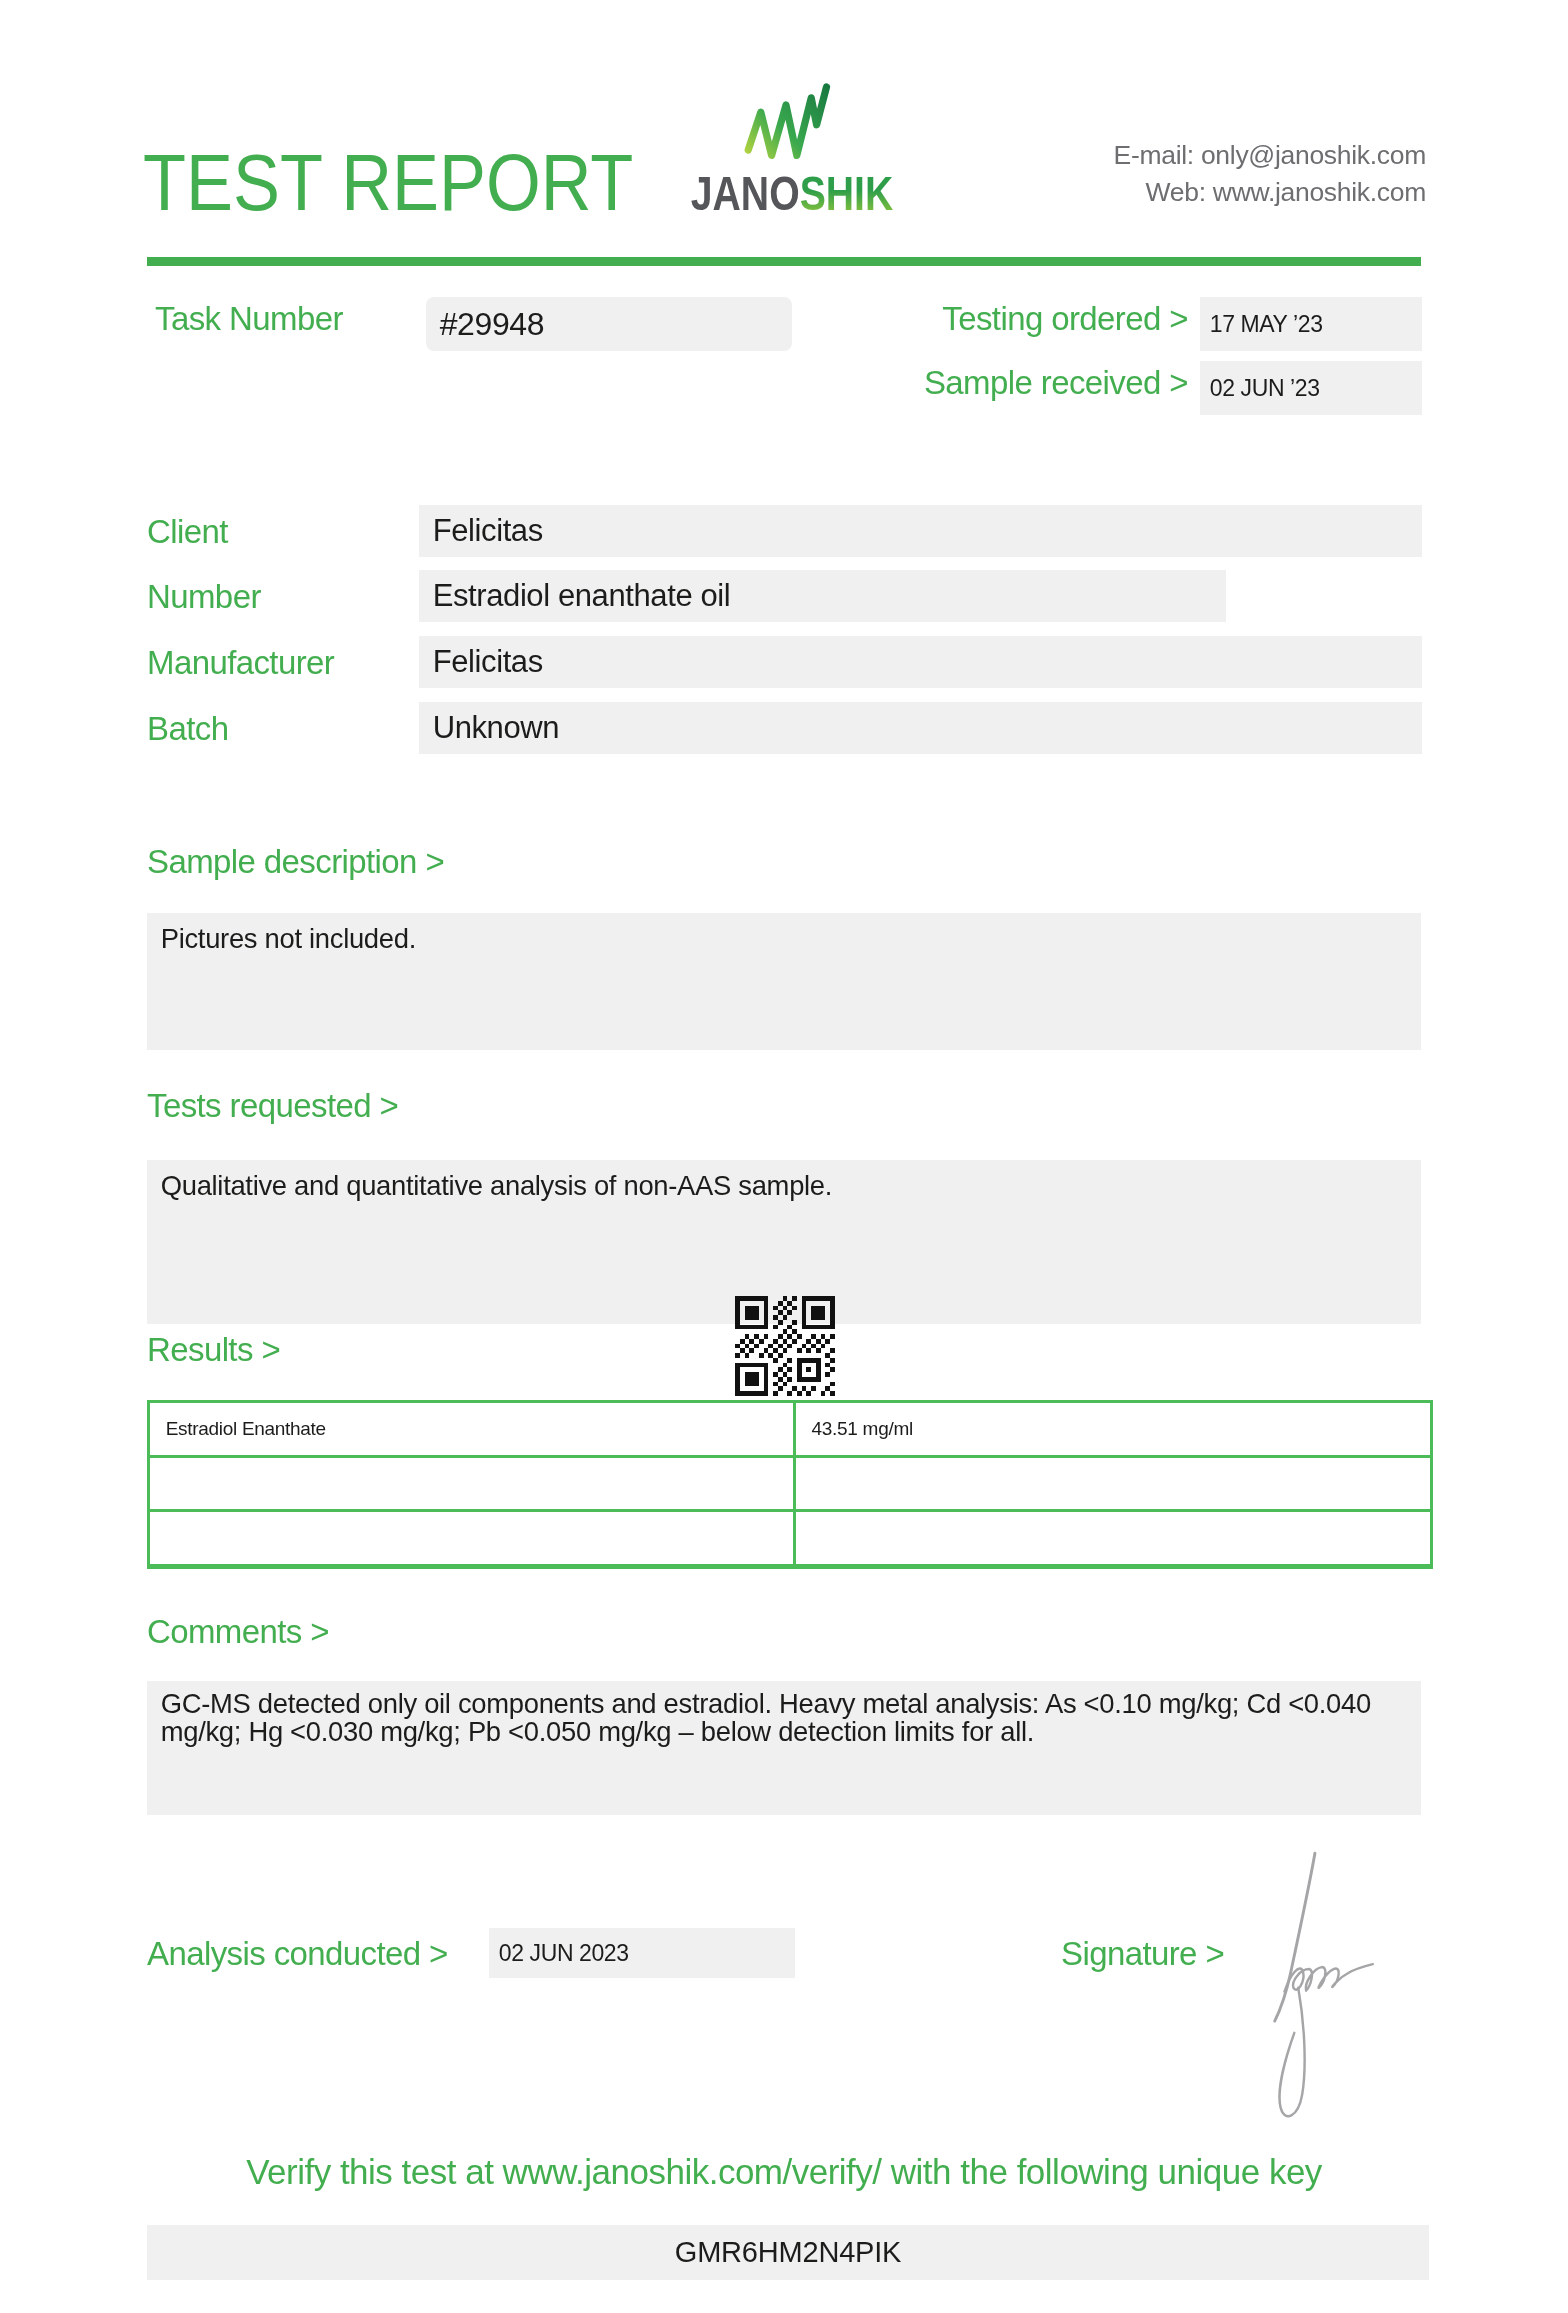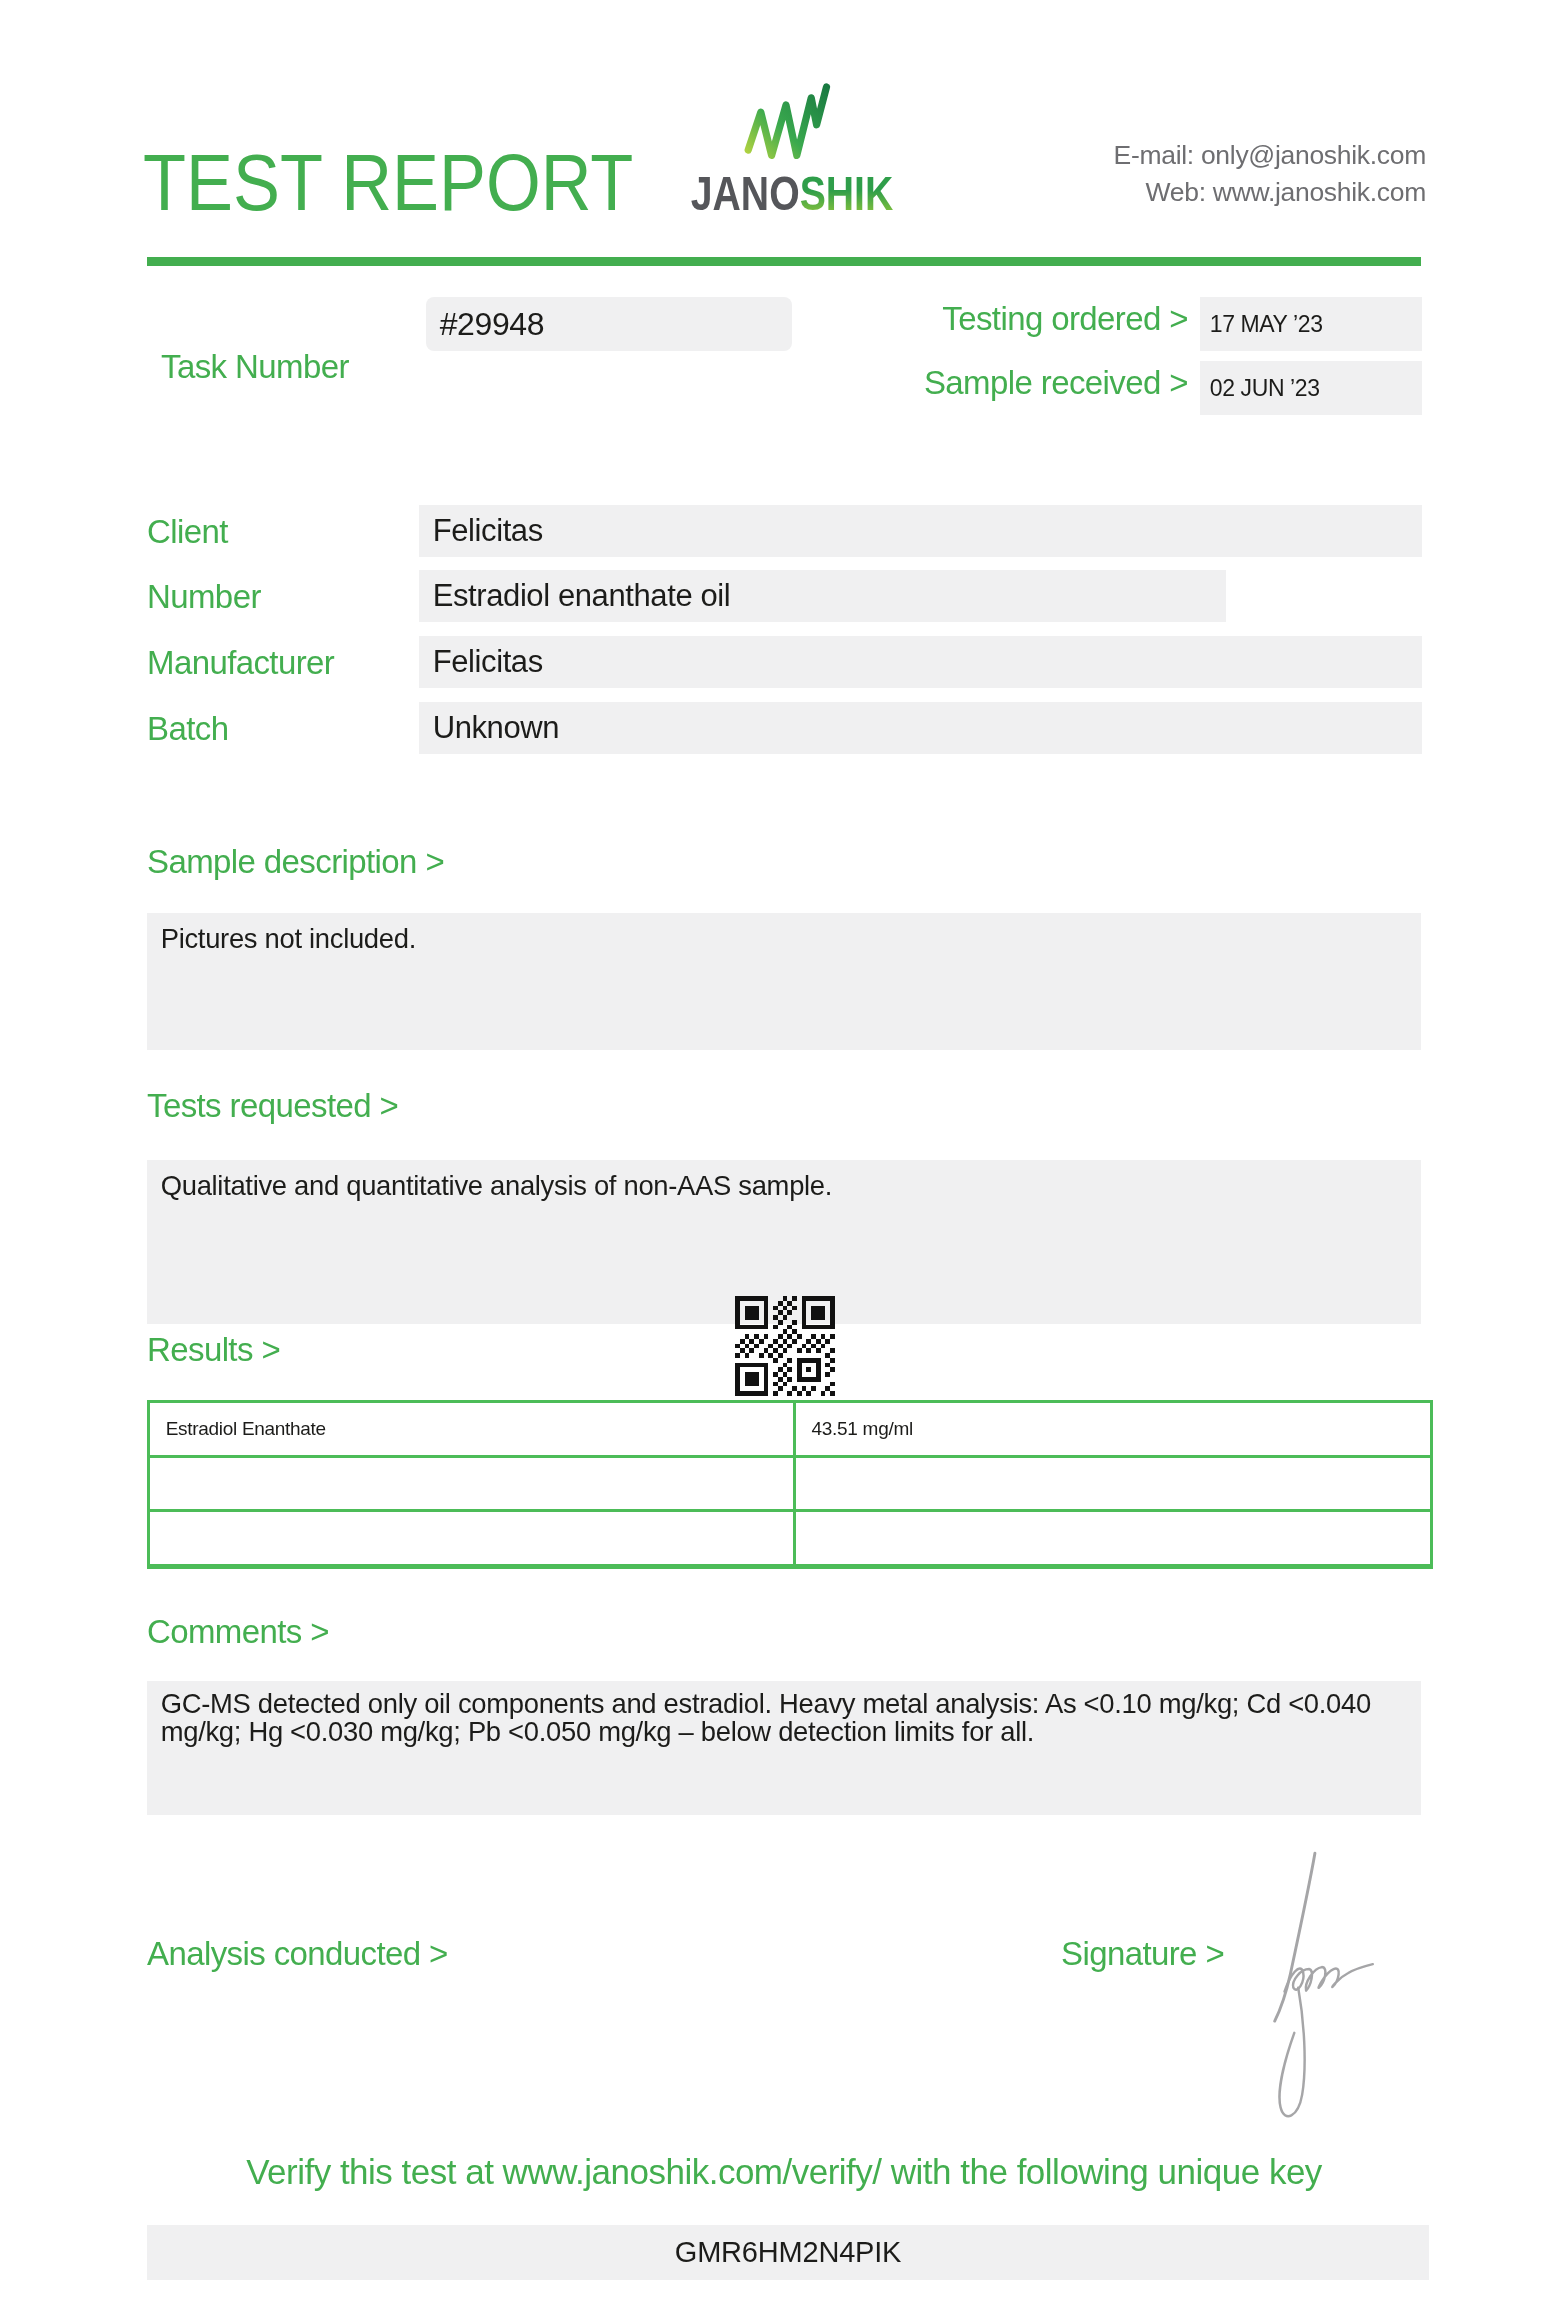--- a/index.html
+++ b/index.html
@@ -66,21 +66,21 @@
     <span class="jano">JANO</span><span class="shik">SHIK</span>
   </div>
 
   <div class="abs contact">
     <div>E-mail: only@janoshik.com</div>
     <div>Web: www.janoshik.com</div>
   </div>
 
   <div class="abs rule"></div>
 
-  <div class="abs glabel" style="left:161px;top:299px;margin-top:48px;">Task Number</div>
+  <div class="abs glabel" style="left:155px;top:299px;">Task Number</div>
   <div class="abs gbox val boxline" style="left:426px;top:297px;width:366px;height:54px;line-height:54px;font-size:32px;border-radius:8px;">#29948</div>
 
   <div class="abs glabel" style="left:882px;top:299px;width:306px;text-align:right;">Testing ordered &gt;</div>
   <div class="abs gbox val datebox" style="left:1200px;top:297px;width:222px;height:54px;line-height:54px;">17 MAY ’23</div>
 
   <div class="abs glabel" style="left:882px;top:363px;width:306px;text-align:right;">Sample received &gt;</div>
   <div class="abs gbox val datebox" style="left:1200px;top:361px;width:222px;height:54px;line-height:54px;">02 JUN ’23</div>
 
   <div class="abs glabel" style="left:147px;top:512px;">Client</div>
   <div class="abs gbox val boxline" style="left:419px;top:505px;width:1003px;height:52px;line-height:52px;">Felicitas</div>
@@ -121,20 +121,21 @@
     <div class="cell"></div>
     <div class="cell"></div>
   </div>
 
   <div class="abs glabel" style="left:147px;top:1612px;">Comments &gt;</div>
   <div class="abs gbox" style="left:147px;top:1681px;width:1274px;height:134px;padding:8.8px 13.7px;">
     <div class="bodytext">GC-MS detected only oil components and estradiol. Heavy metal analysis: As &lt;0.10 mg/kg; Cd &lt;0.040 mg/kg; Hg &lt;0.030 mg/kg; Pb &lt;0.050 mg/kg – below detection limits for all.</div>
   </div>
 
   <div class="abs glabel" style="left:147px;top:1934px;">Analysis conducted &gt;</div>
+  <div class="abs gbox val datebox" style="left:489px;top:1928px;width:306px;height:50px;line-height:50px;">02 JUN 2023</div>
 
   <div class="abs glabel" style="left:1061px;top:1934px;">Signature &gt;</div>
 
   <svg class="abs" style="left:1255px;top:1815px;" width="216" height="314" viewBox="0 0 220 320">
     <g fill="none" stroke="#9C9C9E" stroke-linecap="round" stroke-linejoin="round" opacity="0.9">
       <path stroke-width="3" d="M61,39 C57,62 45,120 36,162 C32,180 26,198 20,210"></path>
       <path stroke-width="2.5" d="M30,180 C36,162 46,150 49,160 C51,170 43,183 39,176 C37,168 47,157 55,157 C61,158 57,174 52,179 C50,171 60,156 68,155 C75,155 71,171 65,176 C63,178 71,161 80,157 C89,153 85,170 79,175 C77,177 85,166 95,161 C100,158 108,155 120,152"></path>
       <path stroke-width="2.5" d="M44,176 C50,210 53,255 48,285 C44,308 30,314 26,298 C22,282 30,250 40,222"></path>
     </g>
   </svg>

